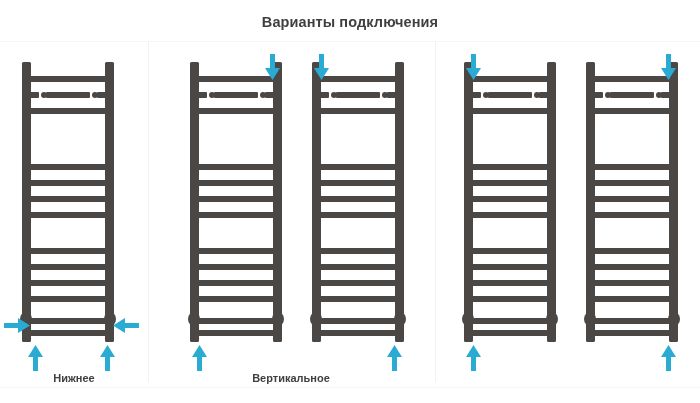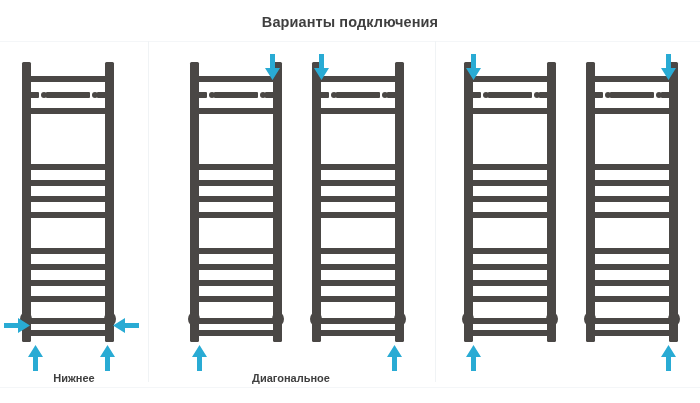--- a/index.html
+++ b/index.html
@@ -257,21 +257,21 @@
     <div class="arrow down" style="left: 314px; top: 54px;">
       <svg width="15" height="26" viewBox="0 0 15 26">
         <path d="M5 0 H10 V14 H15 L7.5 26 L0 14 H5 Z" fill="#29abd4"></path>
       </svg>
     </div>
     <div class="arrow up" style="left: 387px; top: 345px;">
       <svg width="15" height="26" viewBox="0 0 15 26">
         <path d="M7.5 0 L15 12 H10 V26 H5 V12 H0 Z" fill="#29abd4"></path>
       </svg>
     </div>
-    <div class="group-label" style="left: 201px; width: 180px; color: rgb(63, 63, 63);">Диагональное</div>
+    <div class="group-label" style="left: 201px; width: 180px; color: rgb(63, 63, 63);">Вертикальное</div>
     <div class="radiator" style="left: 464px; width: 92px; height: 280px;">
       <div class="post left" style="background: rgb(74, 71, 69); width: 9px; height: 280px;"></div>
       <div class="post right" style="background: rgb(74, 71, 69); width: 9px; height: 280px;"></div>
       <div class="rung" style="top: 14px; height: 6px; background: rgb(74, 71, 69);"></div>
       <div class="rung split" style="top: 30px; height: 6px;">
         <div class="seg a" style="background: rgb(74, 71, 69);"></div>
         <div class="seg b" style="background: rgb(74, 71, 69);"></div>
         <div class="seg c" style="background: rgb(74, 71, 69);"></div>
         <div class="dot d1" style="background: rgb(74, 71, 69);"></div>
         <div class="dot d2" style="background: rgb(74, 71, 69);"></div>

